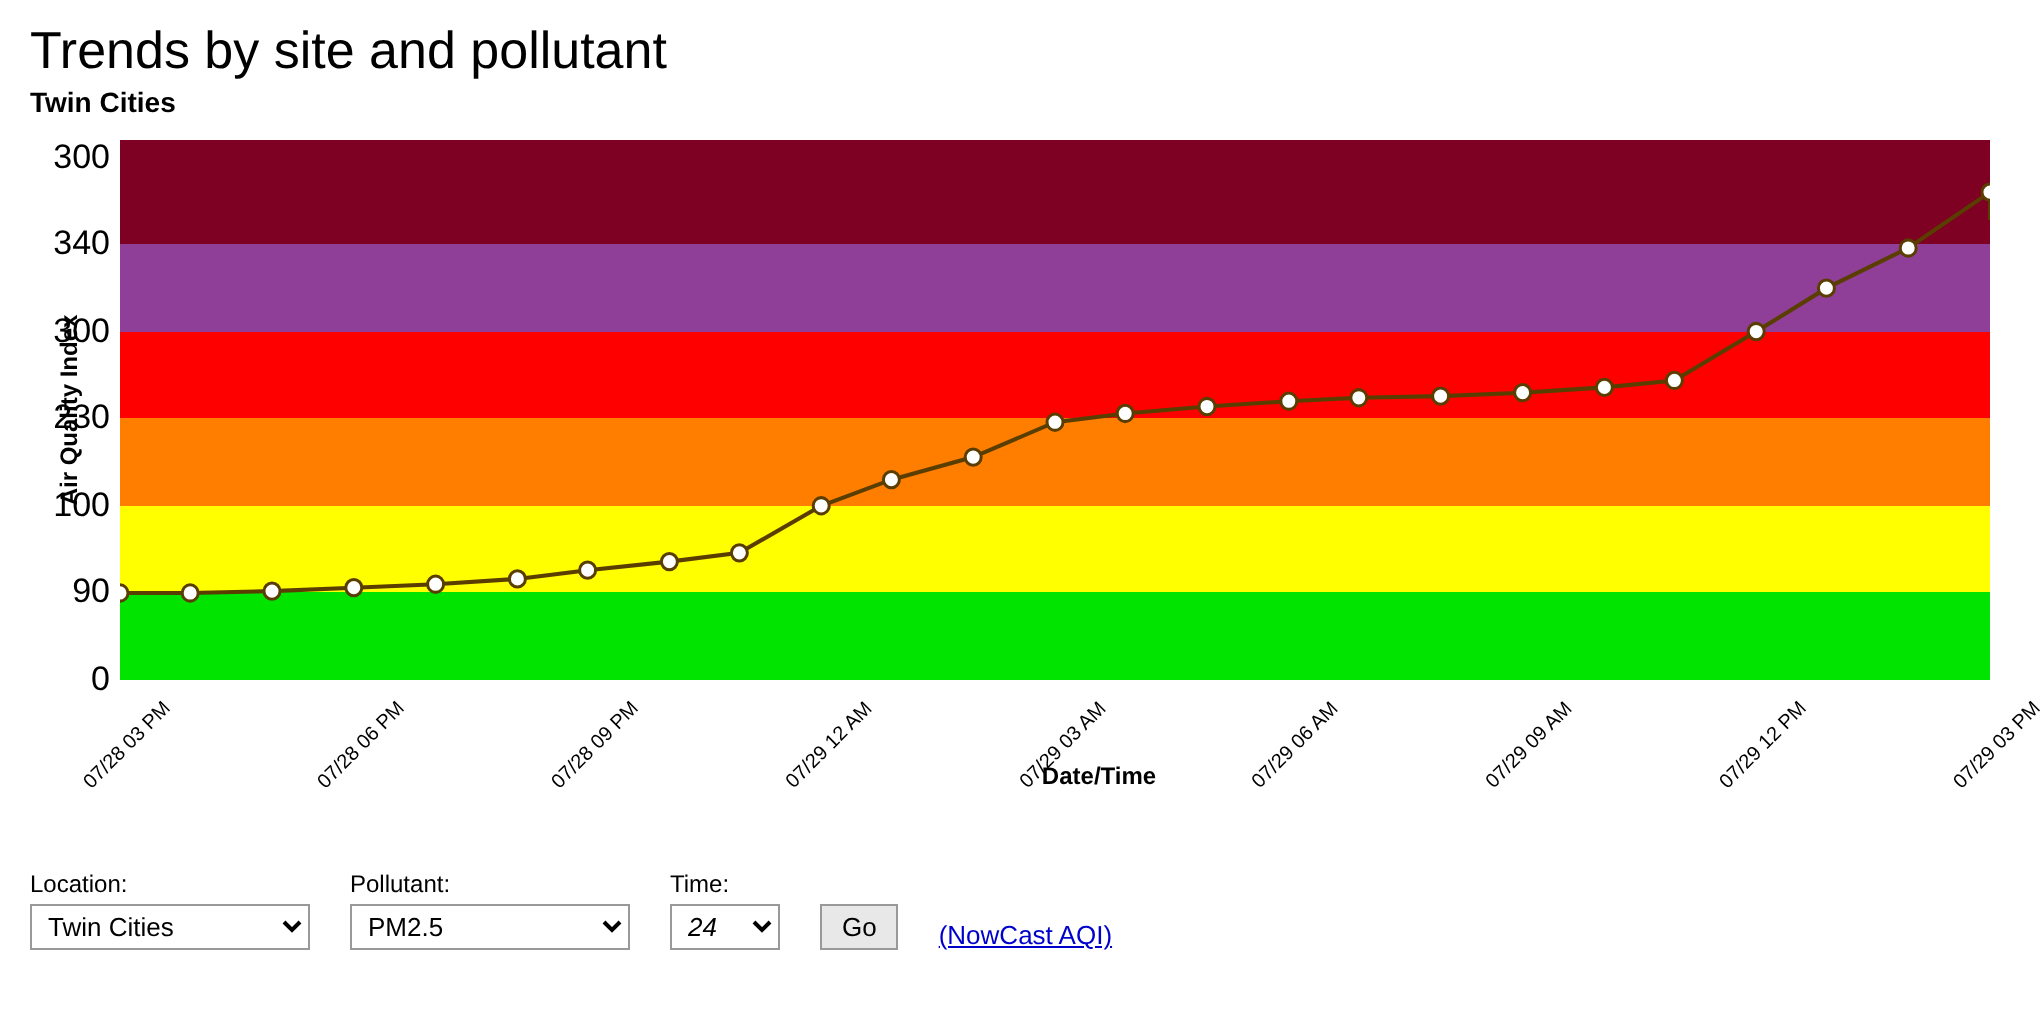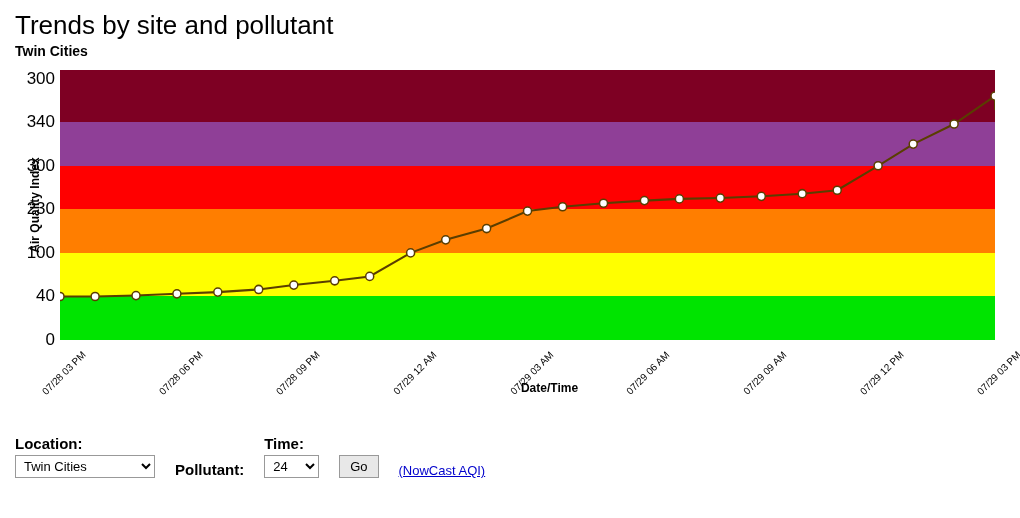--- a/index.html
+++ b/index.html
@@ -116,22 +116,22 @@
       margin-top: 5px;
     }
 
     .control-group {
       display: flex;
       flex-direction: column;
       gap: 3px;
     }
 
     .control-group label {
-      font-size: 15px;
-      font-weight: bold;
+      font-size: 12px;
+      font-weight: normal;
     }
 
     .control-group select, .control-group input {
       font-size: 13px;
       border: 1px solid #999;
       padding: 2px 4px;
       background: #fff;
     }
 
     .control-group select {
@@ -170,21 +170,21 @@
 
   <div class="chart-container">
     <div class="chart-area">
 
       <div class="y-axis-area">
         <span class="y-tick" style="bottom: calc(100% * 300/310)">300</span>
         <span class="y-tick" style="bottom: calc(100% * 250/310)">340</span>
         <span class="y-tick" style="bottom: calc(100% * 200/310)">300</span>
         <span class="y-tick" style="bottom: calc(100% * 150/310)">230</span>
         <span class="y-tick" style="bottom: calc(100% * 100/310)">100</span>
-        <span class="y-tick" style="bottom: calc(100% * 50/310)">40</span>
+        <span class="y-tick" style="bottom: calc(100% * 50/310)">90</span>
         <span class="y-tick" style="bottom: 0">0</span>
         <div style="position:absolute; left:-28px; top:50%; transform: translateY(-50%) rotate(-90deg); font-size:12px; font-weight:bold; white-space:nowrap; transform-origin: center center;">Air Quality Index</div>
       </div>
 
       <div class="chart-inner" id="chartInner">
 
         <div class="band-good" style="bottom:0; height:calc(100% * 50/310);"></div>
 
         <div class="band-moderate" style="bottom:calc(100% * 50/310); height:calc(100% * 50/310);"></div>
 
@@ -247,24 +247,29 @@
     <div class="control-group">
       <label>Location:</label>
       <select>
         <option>Twin Cities</option>
         <option>Minneapolis</option>
         <option>St. Paul</option>
       </select>
     </div>
     <div class="control-group">
       <label>Pollutant:</label>
+      <select>
+        <option>PM2.5</option>
+        <option>PM10</option>
+        <option>Ozone</option>
+      </select>
     </div>
     <div class="control-group">
       <label>Time:</label>
-      <select style="width:55px;">
+      <select style="width:55px;font-style:italic;">
         <option>24</option>
         <option>48</option>
         <option>72</option>
       </select>
     </div>
     <button class="go-btn">Go</button>
     <a class="nowcast-link">(NowCast AQI)</a>
   </div>
 </div>
 

